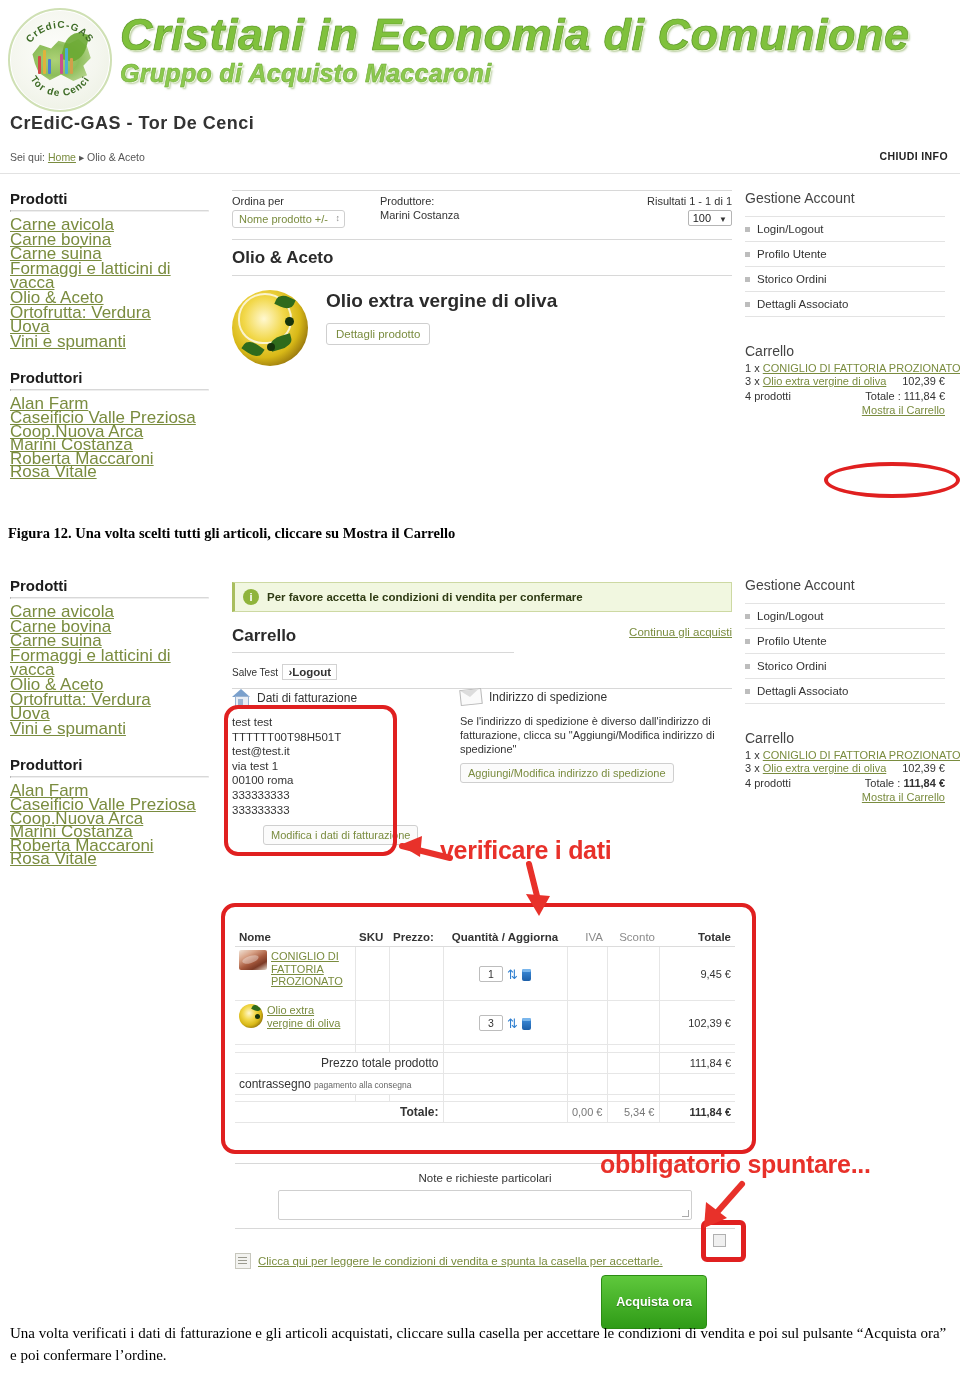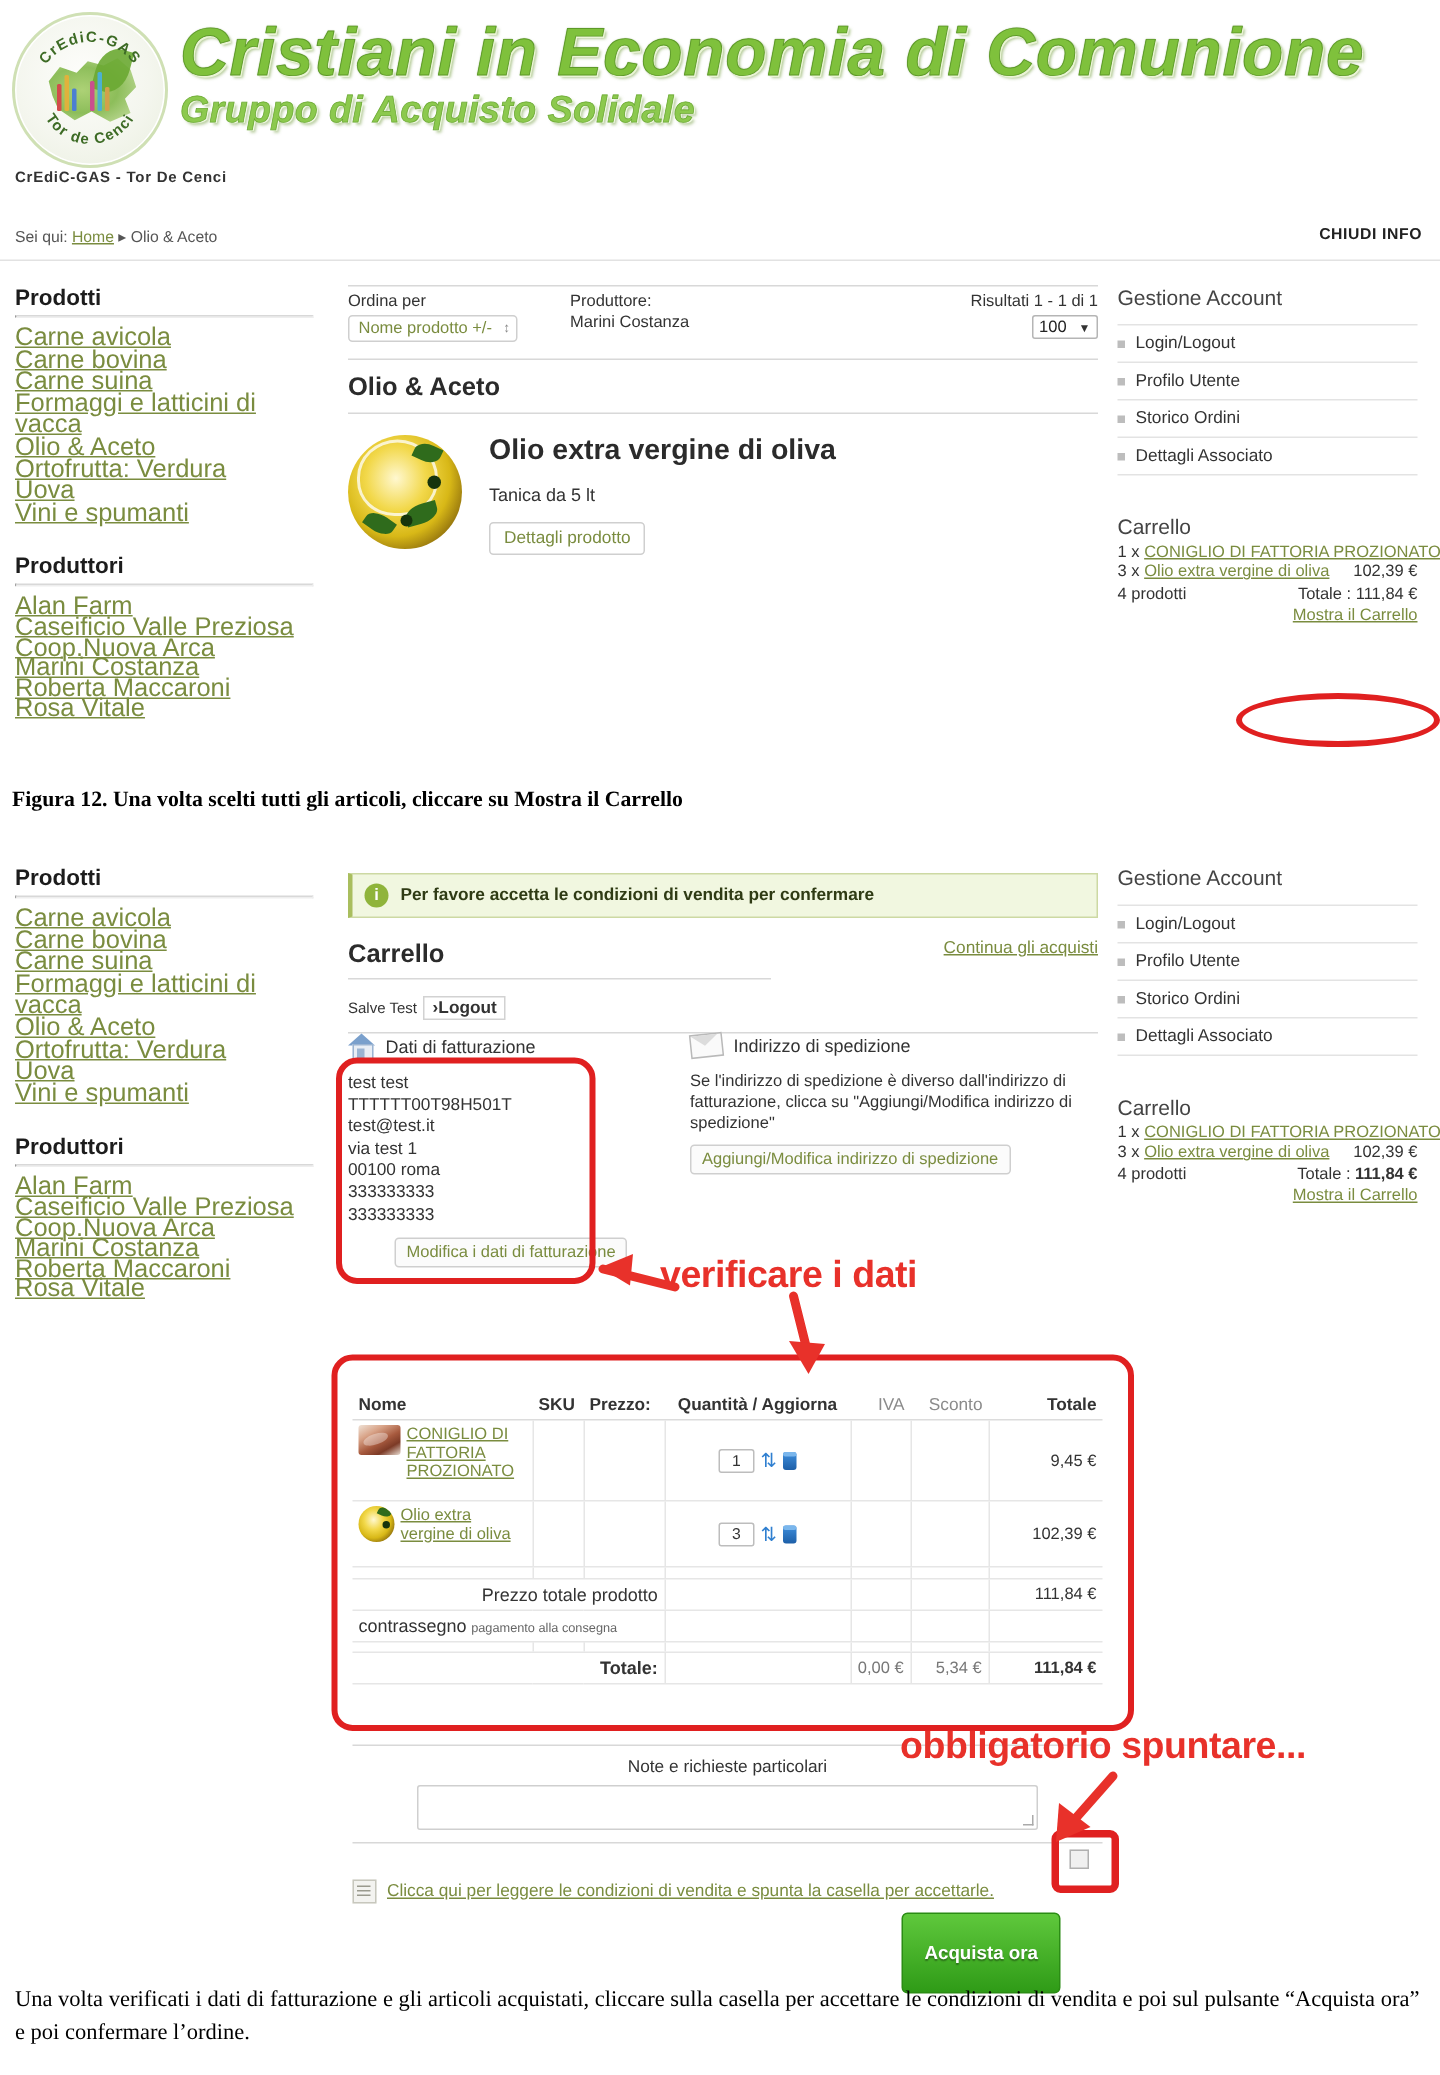--- a/index.html
+++ b/index.html
@@ -26,21 +26,21 @@
   #logo-badge .bars i{position:absolute;bottom:0;width:3px;border-radius:1px;display:block;}
   #banner-title{position:absolute;left:120px;top:12px;}
   #banner-title .main{font-size:45px;font-weight:bold;font-style:italic;
       color:#7fc13c;letter-spacing:.5px;line-height:1;
       text-shadow:1px 1px 0 #eaf4d6, 2px 2px 2px rgba(120,160,70,.55), 0 0 1px #4e7a22;
       -webkit-text-stroke:0.6px #5d9a28;}
   #banner-title .sub{font-size:25px;font-weight:bold;font-style:italic;color:#8cc94e;
       margin-top:2px;letter-spacing:.3px;
       text-shadow:1px 1px 0 #eef7e1, 2px 2px 2px rgba(120,160,70,.5);
       -webkit-text-stroke:0.5px #6aa832;}
-  #site-title{position:absolute;left:10px;top:113px;font-size:10px;font-weight:bold;color:#333;letter-spacing:.5px;}
+  #site-title{position:absolute;left:10px;top:113px;font-size:18px;font-weight:bold;color:#333;letter-spacing:.5px;}
 
   
   .bcbar{position:absolute;left:0;width:960px;height:28px;}
   .bcbar .bc{position:absolute;left:10px;top:5px;font-size:10.5px;color:#555;}
   .bcbar .bc a{color:#7a8c3f;text-decoration:underline;}
   .bcbar .chiudi{position:absolute;right:12px;top:4px;font-size:10.5px;font-weight:bold;color:#222;letter-spacing:.4px;}
   .bcbar .rule{position:absolute;left:0;top:27px;width:960px;border-top:1px solid #e2e2e2;}
 
   
   .sb-head{font-size:15px;font-weight:bold;color:#1c1c1c;}
@@ -192,21 +192,21 @@
       <defs>
         <path id="arcTop" d="M 14,54 A 36,36 0 0 1 86,54"></path>
         <path id="arcBot" d="M 16,52 A 34,34 0 0 0 84,52"></path>
       </defs>
       <text><textPath href="#arcTop" startOffset="50%" text-anchor="middle">CrEdiC-GAS</textPath></text>
       <text><textPath href="#arcBot" startOffset="50%" text-anchor="middle">Tor de Cenci</textPath></text>
     </svg>
   </div>
   <div id="banner-title">
     <div class="main">Cristiani in Economia di Comunione</div>
-    <div class="sub">Gruppo di Acquisto Solidale</div>
+    <div class="sub">Gruppo di Acquisto Maccaroni</div>
   </div>
   <div id="site-title">CrEdiC-GAS - Tor De Cenci</div>
 </div>
 
 <div class="bcbar" style="top:146px;">
   <div class="bc">
     <span>Sei qui:</span>
     <a href="#">Home</a>
     <span>▸</span>
     <span>Olio &amp; Aceto</span>
@@ -271,21 +271,20 @@
     <div class="oil-thumb" style="width:76px;height:76px;flex:0 0 auto;">
       <div class="glass"></div>
       <div class="lf" style="left:58%;top:8%;width:18px;height:12px;transform:rotate(25deg);"></div>
       <div class="lf" style="left:50%;top:60%;width:22px;height:13px;transform:rotate(-15deg);"></div>
       <div class="lf" style="left:14%;top:70%;width:20px;height:12px;transform:rotate(35deg);"></div>
       <div class="ol" style="left:70%;top:36%;width:9px;height:9px;"></div>
       <div class="ol" style="left:46%;top:70%;width:8px;height:8px;"></div>
     </div>
     <div style="flex:1 1 auto;">
       <div class="prod-title">Olio extra vergine di oliva</div>
-      <div class="prod-meta" style="margin-top:11px;">Tanica da 5 lt</div>
       <div style="margin-top:11px;">
         <span class="btn-outline">Dettagli prodotto</span>
       </div>
     </div>
   </div>
 </div>
 
 <div class="abs" style="left:745px;top:190px;width:200px;">
   <div class="acc-head">Gestione Account</div>
   <ul class="acc-list" style="margin-top:10px;">

